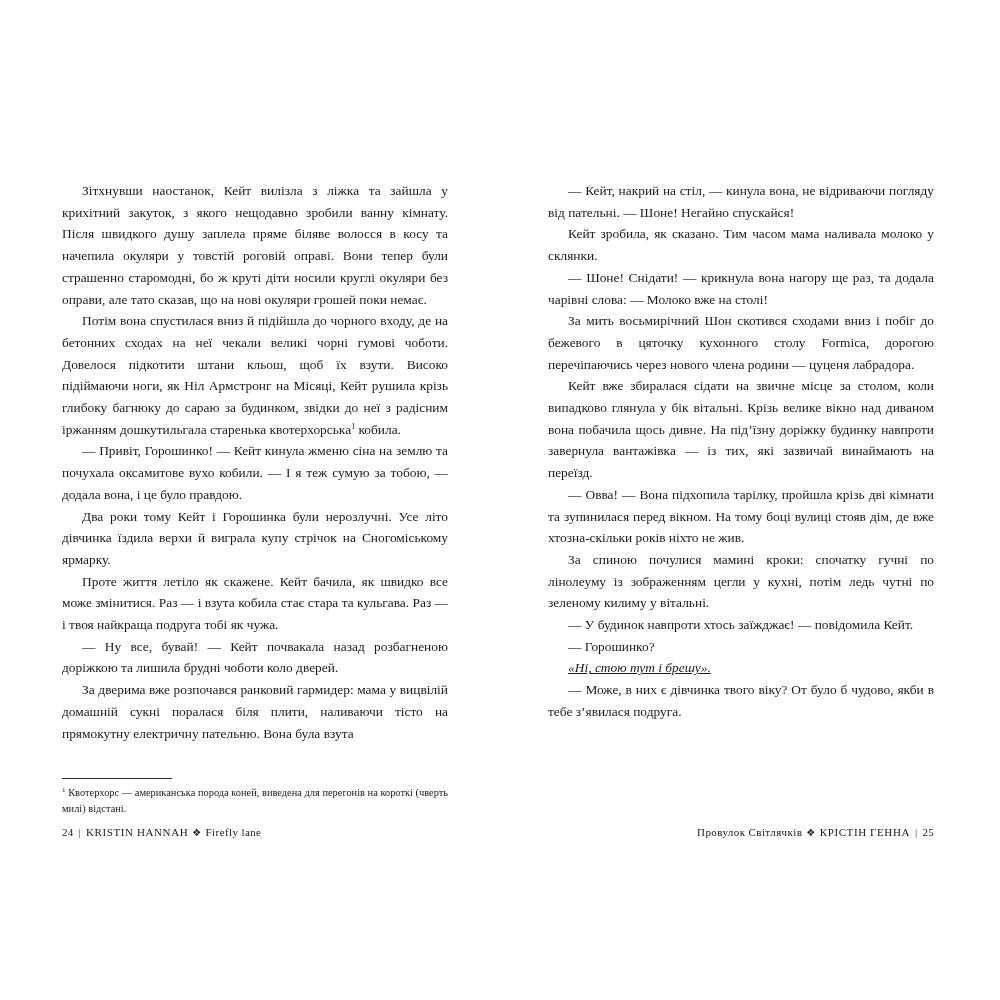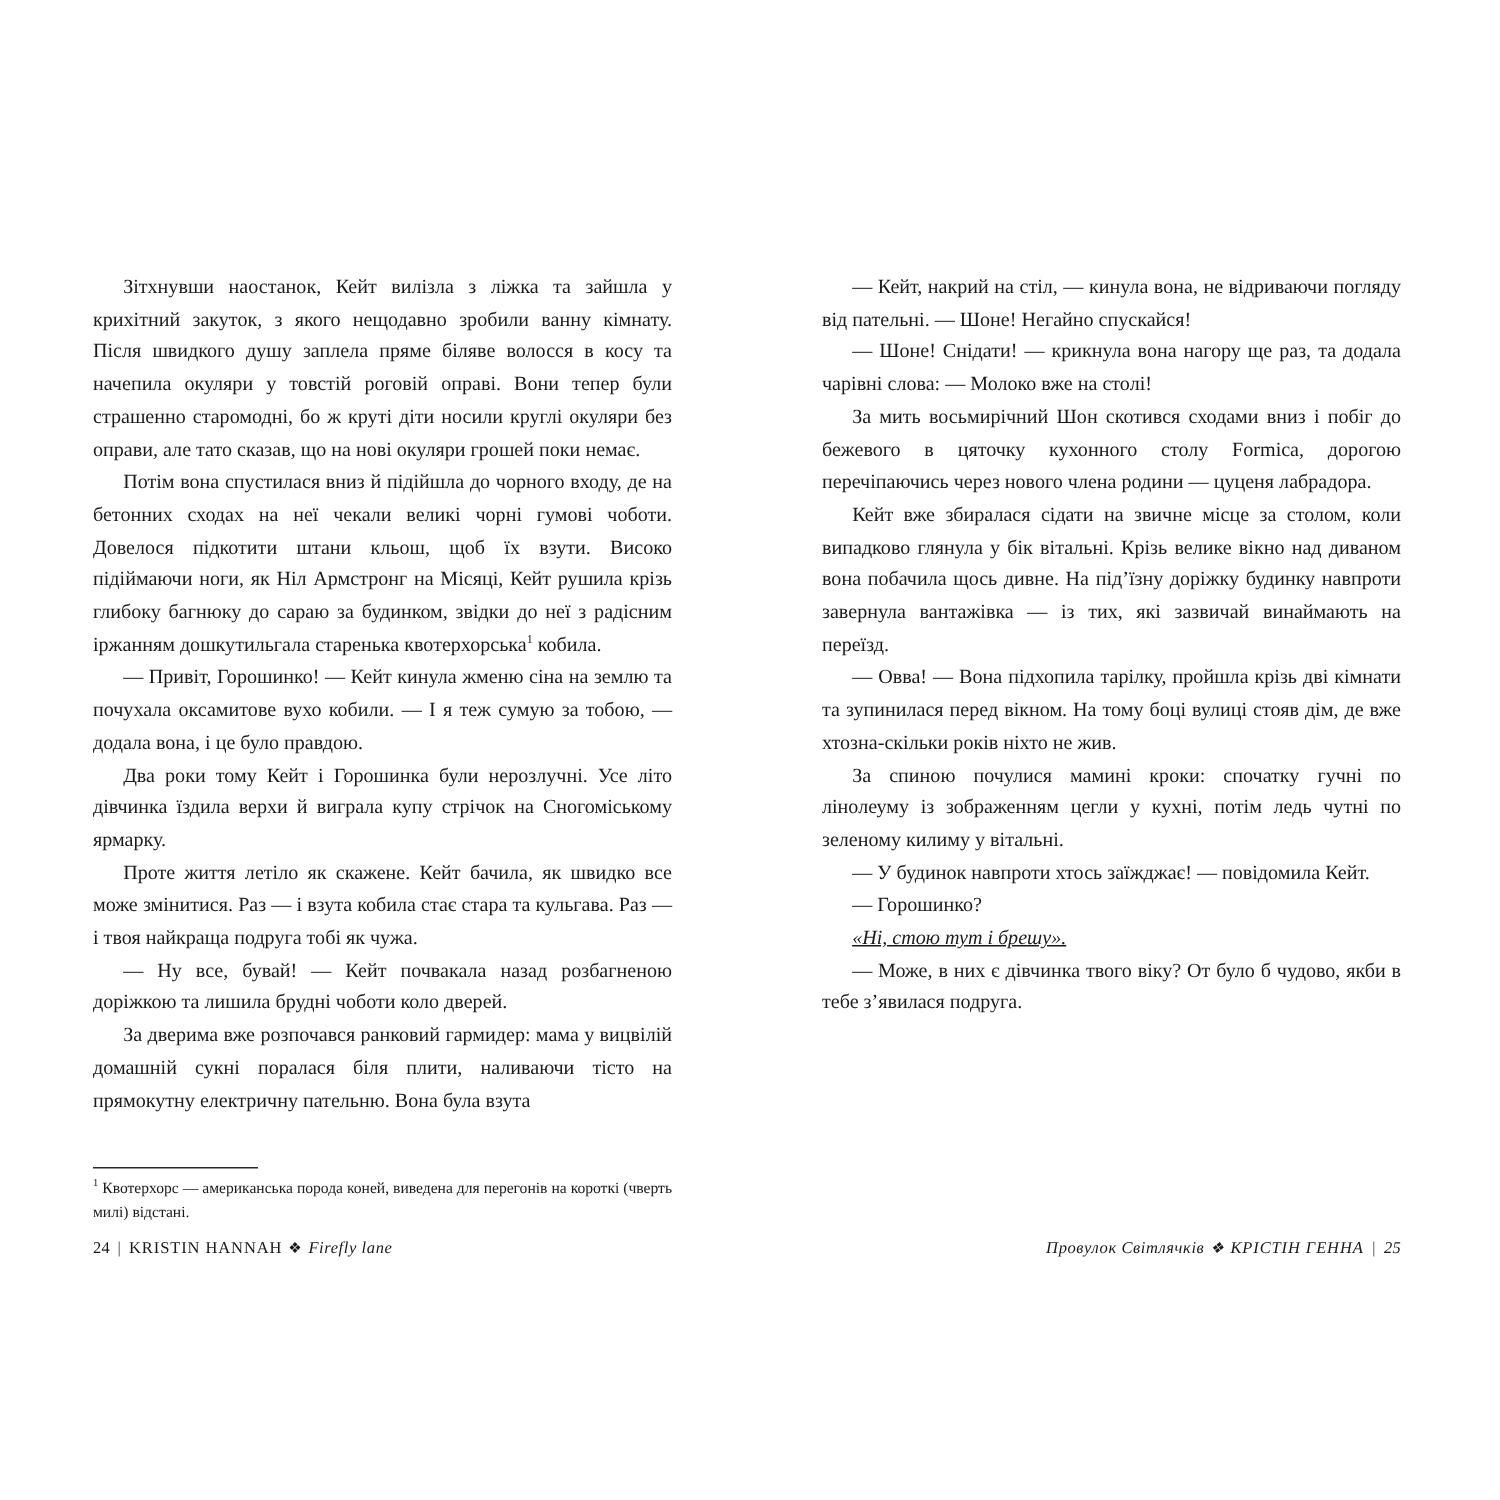--- a/index.html
+++ b/index.html
@@ -85,32 +85,30 @@
     white-space: nowrap;
   }
   .runner-left {
     left: 62px;
     text-align: left;
   }
   .runner-right {
     left: 548px;
     width: 386px;
     text-align: right;
-    font-style: italic;
   }
   .runner .folio {
     letter-spacing: 0.2px;
     text-align: center;
   }
   .runner .sep {
     padding: 0 5px;
     color: #444;
   }
   .runner .title-small {
-    font-style: italic;
   }
   .runner .caps {
     font-variant: small-caps;
     letter-spacing: 0.6px;
   }
   .ornament {
     padding: 0 4px;
     font-size: 10px;
   }
 </style>
@@ -136,20 +134,21 @@
     <div class="footnote-text"><sup>1</sup> <span>Квотерхорс — американська порода коней, виведена для перегонів на короткі (чверть милі) відстані.</span></div>
   </div>
 
   <div class="runner runner-left">
     <span class="folio">24</span><span class="sep">|</span><span class="caps">KRISTIN HANNAH</span><span class="ornament">❖</span><span class="title-small">Firefly lane</span>
   </div>
 
   <div class="page page-right">
     <div class="body-text">
       <p>— Кейт, накрий на стіл, — кинула вона, не відриваючи погляду від пательні. — Шоне! Негайно спускайся!</p>
+      <p>Кейт зробила, як сказано. Тим часом мама наливала молоко у склянки.</p>
       <p>— Шоне! Снідати! — крикнула вона нагору ще раз, та додала чарівні слова: — Молоко вже на столі!</p>
       <p>За мить восьмирічний Шон скотився сходами вниз і побіг до бежевого в цяточку кухонного столу Formica, дорогою перечіпаючись через нового члена родини — цуценя лабрадора.</p>
       <p>Кейт вже збиралася сідати на звичне місце за столом, коли випадково глянула у бік вітальні. Крізь велике вікно над диваном вона побачила щось дивне. На під’їзну доріжку будинку навпроти завернула вантажівка — із тих, які зазвичай винаймають на переїзд.</p>
       <p>— Овва! — Вона підхопила тарілку, пройшла крізь дві кімнати та зупинилася перед вікном. На тому боці вулиці стояв дім, де вже хтозна-скільки років ніхто не жив.</p>
       <p>За спиною почулися мамині кроки: спочатку гучні по лінолеуму із зображенням цегли у кухні, потім ледь чутні по зеленому килиму у вітальні.</p>
       <p>— У будинок навпроти хтось заїжджає! — повідомила Кейт.</p>
       <p>— Горошинко?</p>
       <p class="italic">«Ні, стою тут і брешу».</p>
       <p>— Може, в них є дівчинка твого віку? От було б чудово, якби в тебе з’явилася подруга.</p>
     </div>

